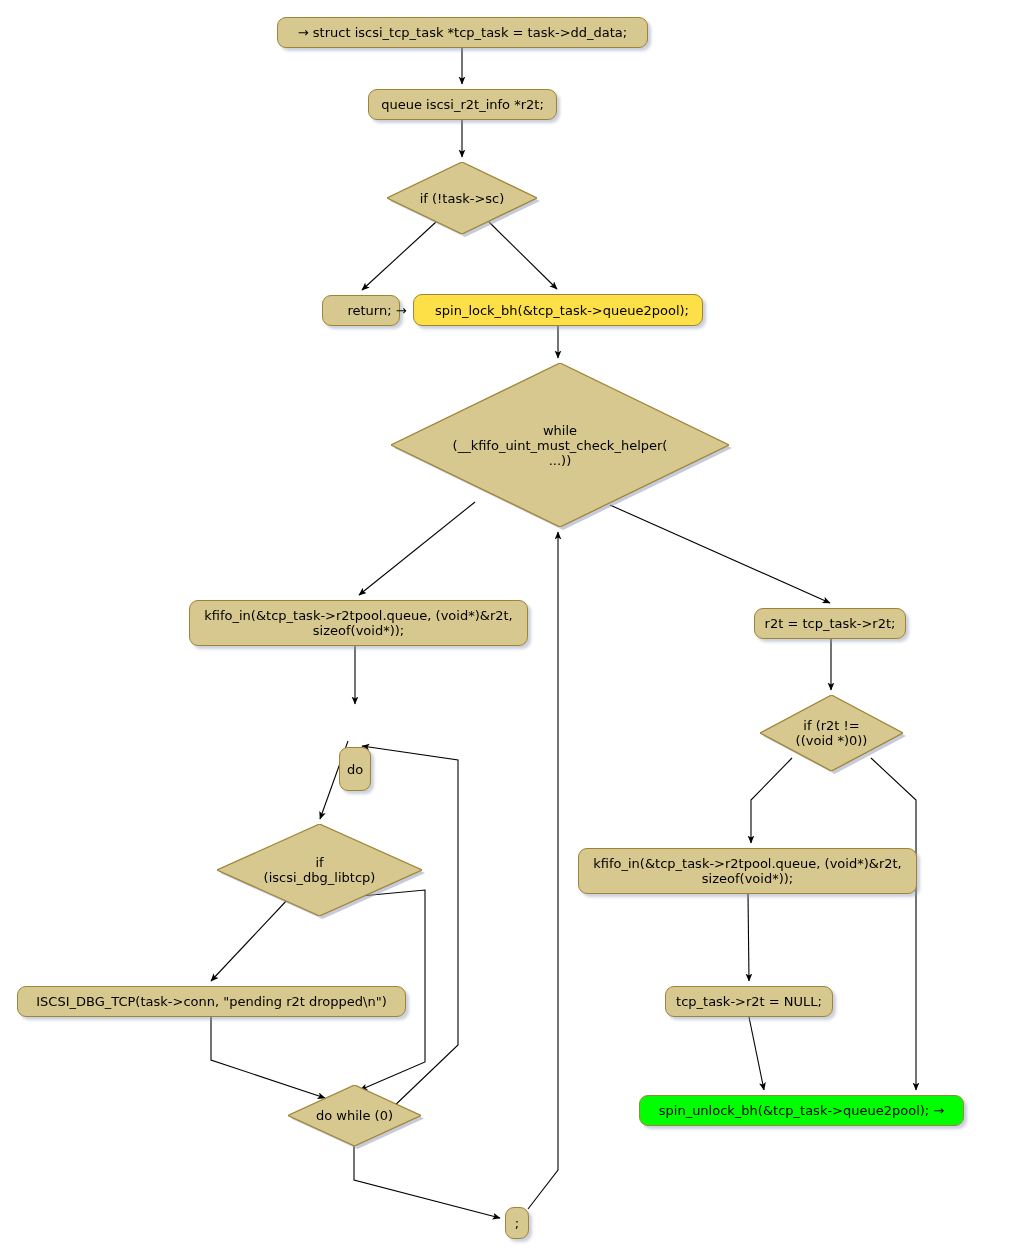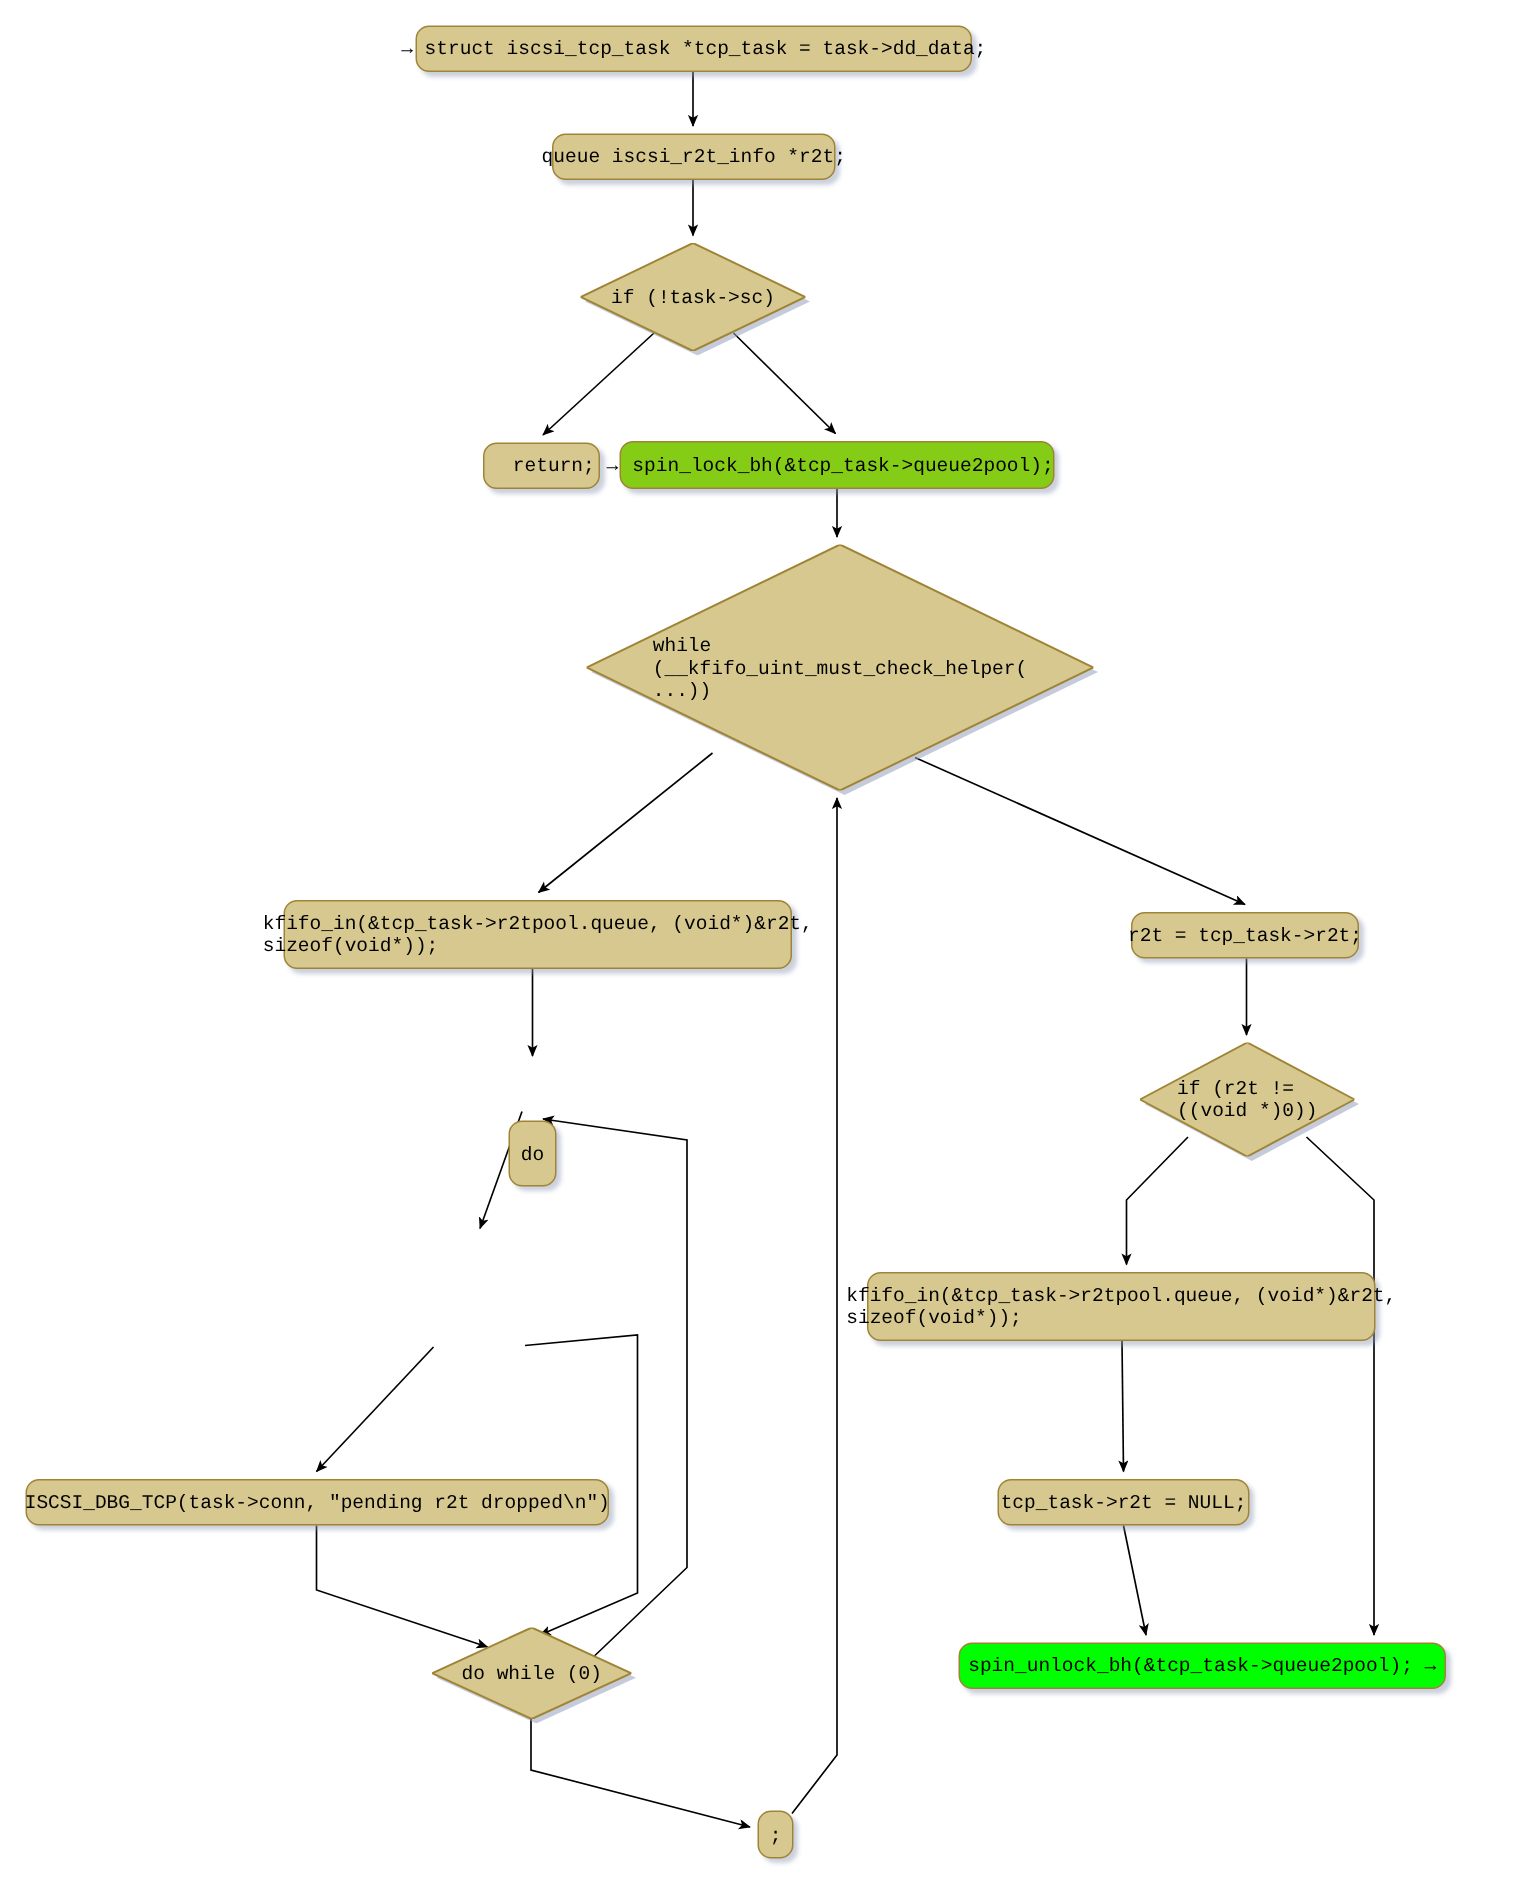--- a/index.html
+++ b/index.html
@@ -23,38 +23,37 @@
     width: 1010px;
     height: 1255px;
     pointer-events: none;
   }
   .node {
     position: absolute;
     box-sizing: border-box;
     display: flex;
     align-items: center;
     justify-content: center;
-    text-align: left;
+    text-align: center;
     font-size: 13px;
     line-height: 15px;
     color: #000000;
     white-space: pre;
     z-index: 2;
-    font-family: Liberation Mono, monospace;
   }
   
   .rect {
     border: 1.2px solid #A08436;
     border-radius: 9px;
     background: #D6C88E;
     box-shadow: 3px 3px 3px rgba(140,150,180,0.45);
     padding: 3px 8px;
   }
   .rect.red {
-    background: #84cc16;
+    background: #fde047;
     border-color: #A08436;
     padding-left: 16px;
   }
   .rect.green {
     background: #00FF00;
     border-color: #A08436;
   }
   
   .diamond {
     background: transparent;
@@ -204,20 +203,29 @@
   <div class="node diamond" style="left:760px;top:695px;width:143px;height:76px;">
     <span class="dshadow"></span>
     <span class="dshape"></span>
     <svg class="dborder" viewBox="0 0 143 76" preserveAspectRatio="none">
       <polygon points="71.5,0 143,38 71.5,76 0,38" fill="none" stroke="#A08436" stroke-width="1.3" vector-effect="non-scaling-stroke"></polygon>
     </svg>
     <span class="dlabel">if (r2t !=
 ((void *)0))</span>
   </div>
 
+  <div class="node diamond" style="left:217px;top:824px;width:205px;height:92px;">
+    <span class="dshadow"></span>
+    <span class="dshape"></span>
+    <svg class="dborder" viewBox="0 0 205 92" preserveAspectRatio="none">
+      <polygon points="102.5,0 205,46 102.5,92 0,46" fill="none" stroke="#A08436" stroke-width="1.3" vector-effect="non-scaling-stroke"></polygon>
+    </svg>
+    <span class="dlabel">if
+(iscsi_dbg_libtcp)</span>
+  </div>
 
   <div class="node rect" style="left:578px;top:848px;width:339px;height:46px;">
     <span>kfifo_in(&amp;tcp_task-&gt;r2tpool.queue, (void*)&amp;r2t,
 sizeof(void*));</span>
   </div>
 
   <div class="node rect" style="left:17px;top:986px;width:389px;height:31px;">
     <span>ISCSI_DBG_TCP(task-&gt;conn, "pending r2t dropped\n")</span>
   </div>
 

